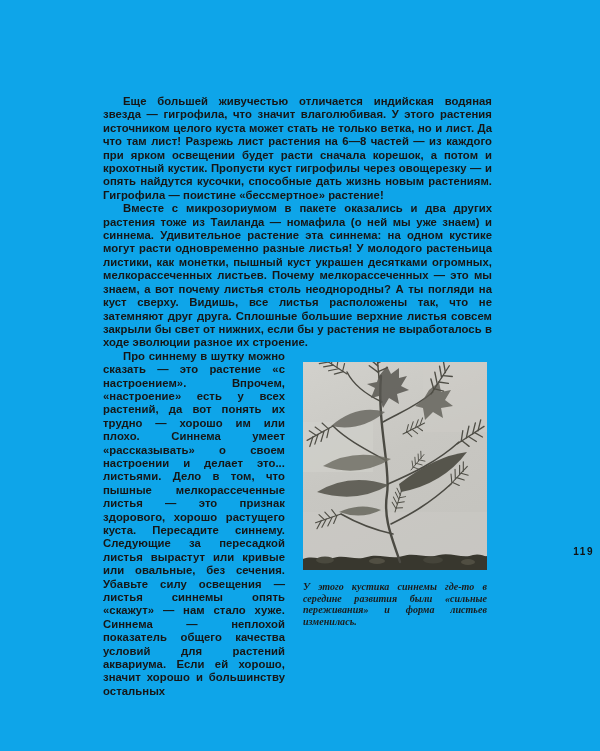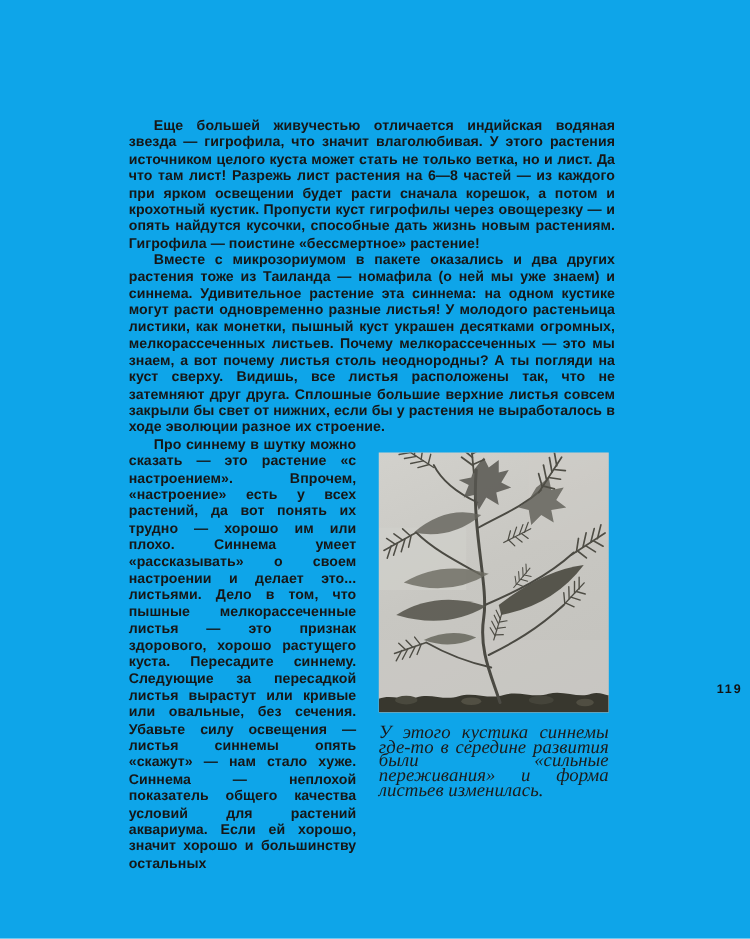--- a/index.html
+++ b/index.html
@@ -34,22 +34,22 @@
   .photo {
     width: 184px; height: 208px;
     background: linear-gradient(155deg, #d2d1cc 0%, #c8c7c2 45%, #c3c2bd 100%);
     overflow: hidden;
   }
   .photo svg { display: block; }
   .caption {
     margin: 11px 0 0 0;
     font-family: "Liberation Serif", serif;
     font-style: italic;
-    font-weight: normal;
-    font-size: 15px;
+    font-weight: bold;
+    font-size: 10px;
     line-height: 11.8px;
     color: #1b1b1b;
     text-align: justify;
   }
   .pageno {
     position: absolute;
     top: 546px;
     right: 6px;
     font-size: 10px;
     font-weight: bold;

